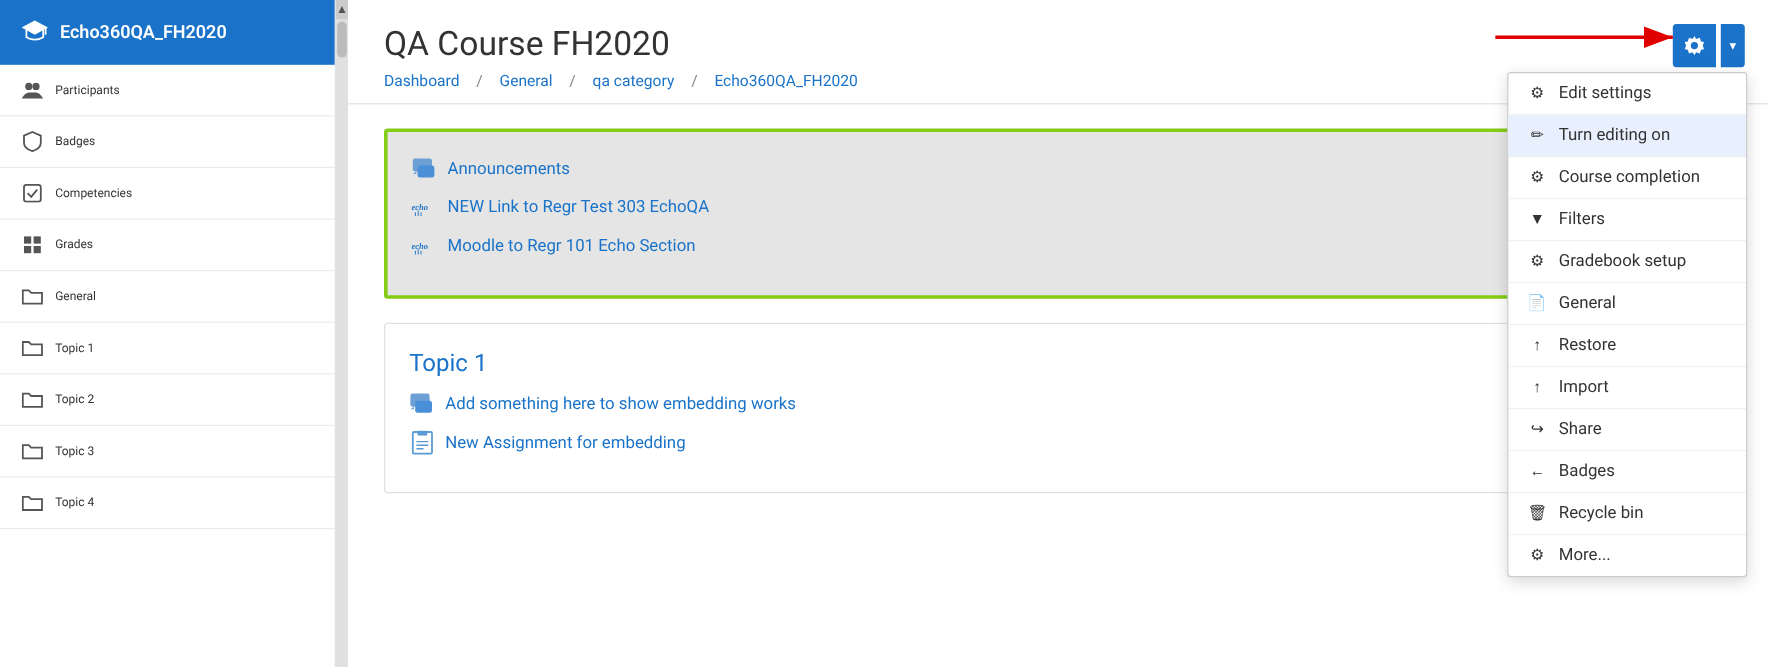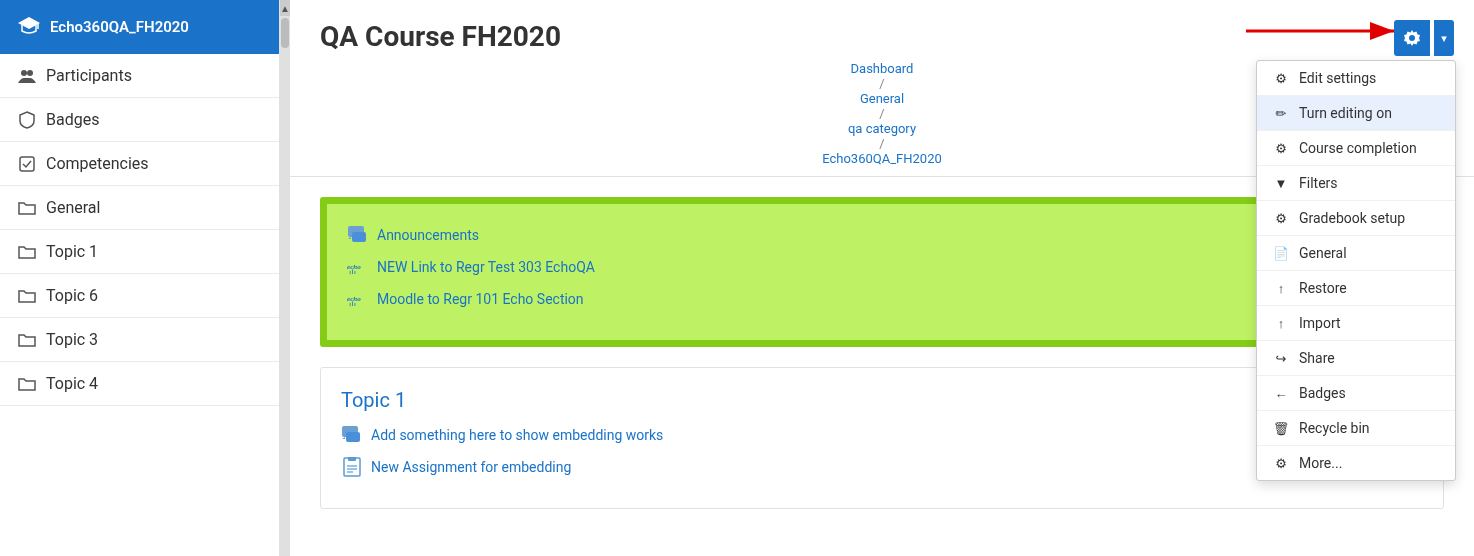--- a/index.html
+++ b/index.html
@@ -27,21 +27,21 @@
       font-weight: 600;
     }
     .sidebar-item {
       display: flex;
       align-items: center;
       gap: 10px;
       padding: 12px 18px;
       border-bottom: 1px solid #e9ecef;
       cursor: pointer;
       color: #333;
-      font-size: 16px;
+      font-size: 10px;
     }
     .sidebar-item .item-icon { width: 18px; height: 18px; display: flex; align-items: center; justify-content: center; color: #555; font-size: 14px; }
 
     
     #scrollbar-track {
       width: 10px;
       background: #e0e0e0;
       display: flex;
       flex-direction: column;
       align-items: center;
@@ -72,31 +72,30 @@
       background: #fff;
     }
 
     
     .main-header {
       padding: 20px 30px 10px 30px;
       border-bottom: 1px solid #dee2e6;
     }
     .course-title {
       font-size: 28px;
-      font-weight: 700;
+      font-weight: 400;
       color: #333;
       margin-bottom: 8px;
     }
     .breadcrumb {
       display: flex;
       align-items: center;
-      gap: 0;
+      gap: 14px;
       font-size: 13px;
       color: #555;
-      flex-direction: column;
     }
     .breadcrumb a {
       color: #1a73c8;
       text-decoration: none;
     }
     .breadcrumb-sep { color: #888; }
 
     
     .gear-area {
       position: absolute;
@@ -151,22 +150,22 @@
     }
     .dropdown-item:last-child { border-bottom: none; }
     .dropdown-item.active { background: #e8f0fe; }
     .dropdown-item .di-icon { font-size: 13px; color: #333; width: 16px; text-align: center; }
 
     
     .course-content {
       padding: 20px 30px;
     }
     .general-section {
-      background: #bef264;
-      border: 7px solid #84cc16;
+      background: #e5e5e5;
+      border: 3px solid #84cc16;
       border-radius: 3px;
       padding: 20px;
       margin-bottom: 20px;
     }
     .course-link {
       display: flex;
       align-items: center;
       gap: 8px;
       margin-bottom: 10px;
       color: #1a73c8;
@@ -229,20 +228,31 @@
   <div class="sidebar-item">
     <span class="item-icon">
       <svg width="16" height="16" viewBox="0 0 16 16" fill="none" stroke="#555" stroke-width="1.5">
         <rect x="1" y="1" width="14" height="14" rx="2"></rect>
         <polyline points="4,8 7,11 12,5" stroke="#555" stroke-width="1.5" fill="none"></polyline>
       </svg>
     </span>
     <span>Competencies</span>
   </div>
 
+  <div class="sidebar-item">
+    <span class="item-icon">
+      <svg width="16" height="16" viewBox="0 0 16 16" fill="#555">
+        <rect x="1" y="1" width="6" height="6"></rect>
+          <rect x="9" y="1" width="6" height="6"></rect>
+        <rect x="1" y="9" width="6" height="6"></rect>
+          <rect x="9" y="9" width="6" height="6"></rect>
+      </svg>
+    </span>
+    <span>Grades</span>
+  </div>
 
   <div class="sidebar-item">
     <span class="item-icon">
       <svg width="18" height="16" viewBox="0 0 18 16" fill="none" stroke="#555" stroke-width="1.5">
         <path d="M1,3 L1,14 L17,14 L17,5 L8,5 L6,3 Z"></path>
       </svg>
     </span>
     <span>General</span>
   </div>
 
@@ -254,21 +264,21 @@
     </span>
     <span>Topic 1</span>
   </div>
 
   <div class="sidebar-item">
     <span class="item-icon">
       <svg width="18" height="16" viewBox="0 0 18 16" fill="none" stroke="#555" stroke-width="1.5">
         <path d="M1,3 L1,14 L17,14 L17,5 L8,5 L6,3 Z"></path>
       </svg>
     </span>
-    <span>Topic 6</span>
+    <span>Topic 2</span>
   </div>
 
   <div class="sidebar-item">
     <span class="item-icon">
       <svg width="18" height="16" viewBox="0 0 18 16" fill="none" stroke="#555" stroke-width="1.5">
         <path d="M1,3 L1,14 L17,14 L17,5 L8,5 L6,3 Z"></path>
       </svg>
     </span>
     <span>Topic 3</span>
   </div>

